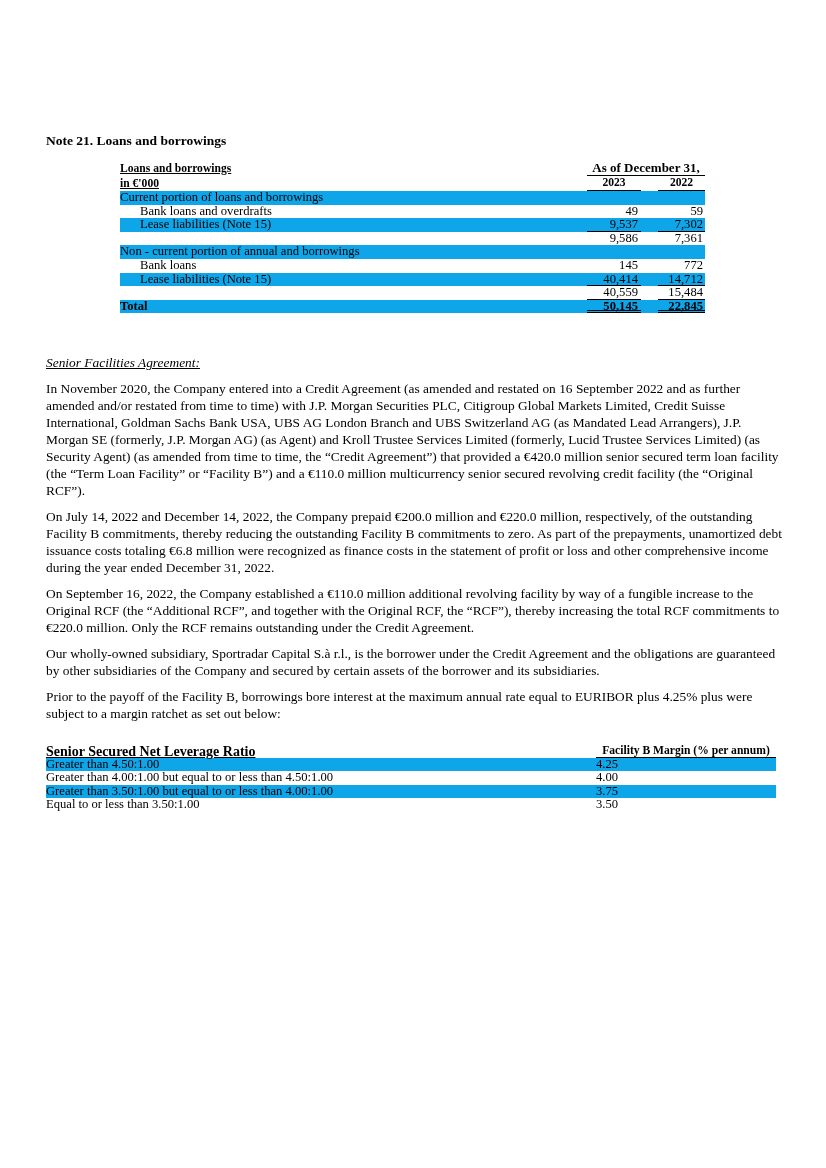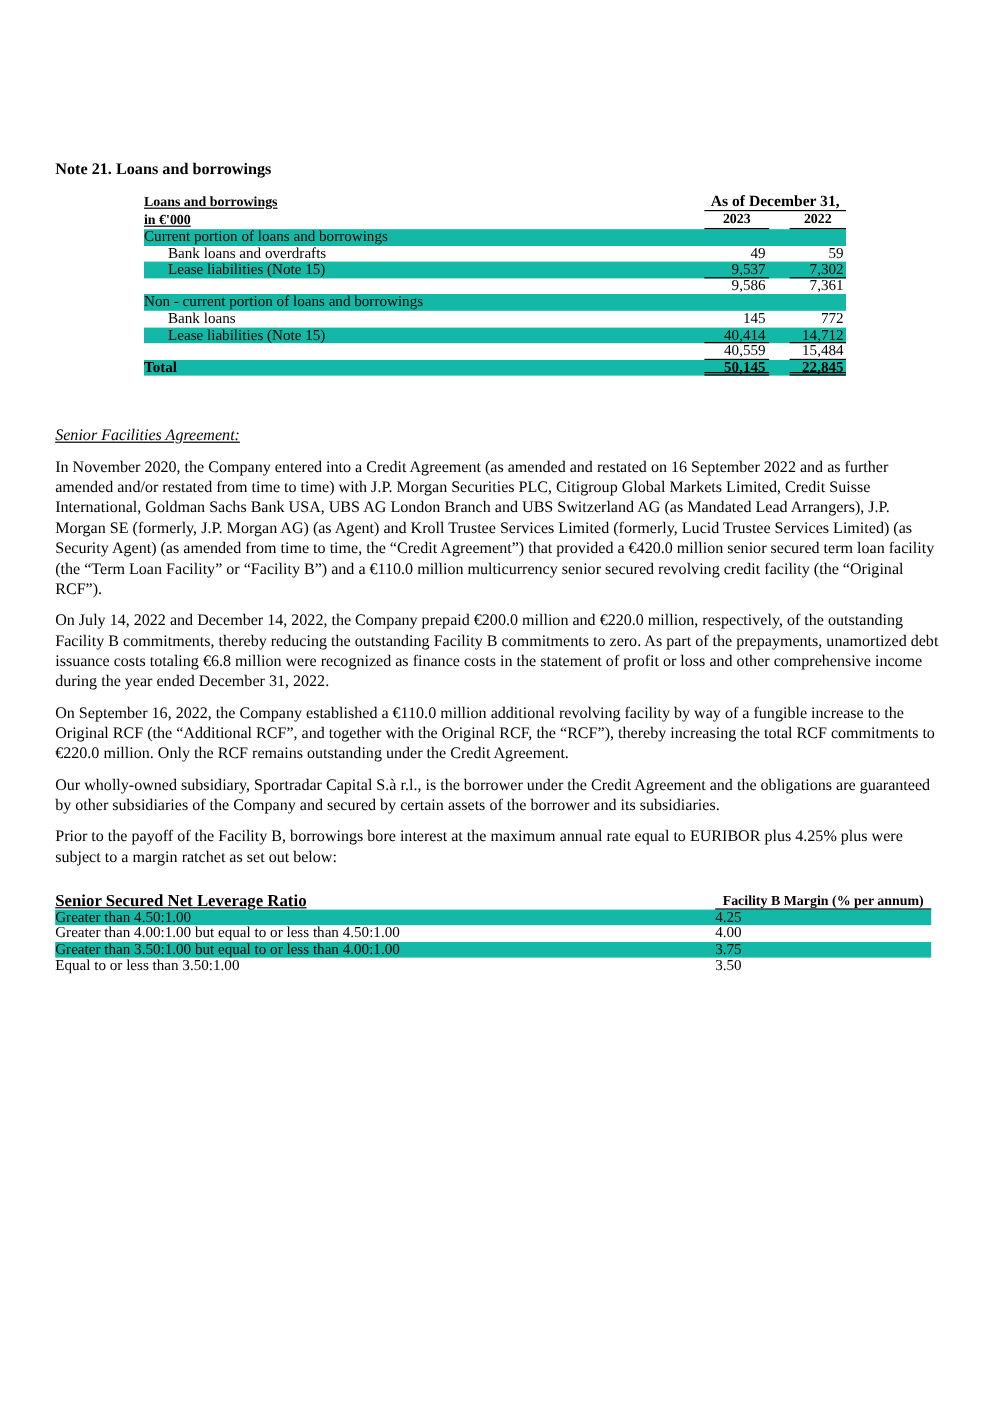--- a/index.html
+++ b/index.html
@@ -26,21 +26,21 @@
   .t1 .hyear22 { width:47px; font-weight:bold; font-size:11.6px; text-align:center; border-bottom:1px solid #000; line-height:14px; }
   .t1 .row { display:flex; height:13.6px; line-height:13.4px; }
   .t1 .lbl { flex:1; white-space:nowrap; overflow:hidden; }
   .t1 .c23 { width:54px; text-align:right; padding-right:3px; }
   .t1 .gap { width:17px; }
   .t1 .c22 { width:47px; text-align:right; padding-right:2px; }
   .t1 .row.ind .lbl { padding-left:20px; }
   .t1 .row.b { font-weight:bold; }
   .t1 .row.u1 .c23, .t1 .row.u1 .c22 { border-bottom:1px solid #000; }
   .t1 .row.u2 .c23, .t1 .row.u2 .c22 { border-bottom:3px double #000; }
-  .shaded { background:#14b8a6; }
+  .shaded { background:#0ea5e9; }
   
   .section-heading {
     position:absolute; left:46px; top:355px;
     font-size:13.4px; font-style:italic; text-decoration:underline;
   }
   
   .paras { position:absolute; left:46px; top:380px; width:738px; }
   .paras p { font-size:13.4px; line-height:17px; margin-bottom:9px; text-align:left; }
   
   .t2 { position:absolute; left:46px; top:744px; width:730px; font-size:12.6px; }
@@ -91,21 +91,21 @@
     <div class="gap"></div>
     <div class="c22">7,302</div>
   </div>
         <div class="row">
     <div class="lbl"></div>
     <div class="c23">9,586</div>
     <div class="gap"></div>
     <div class="c22">7,361</div>
   </div>
         <div class="row shaded">
-    <div class="lbl">Non - current portion of loans and borrowings</div>
+    <div class="lbl">Non - current portion of annual and borrowings</div>
     <div class="c23"></div>
     <div class="gap"></div>
     <div class="c22"></div>
   </div>
         <div class="row ind">
     <div class="lbl">Bank loans</div>
     <div class="c23">145</div>
     <div class="gap"></div>
     <div class="c22">772</div>
   </div>

